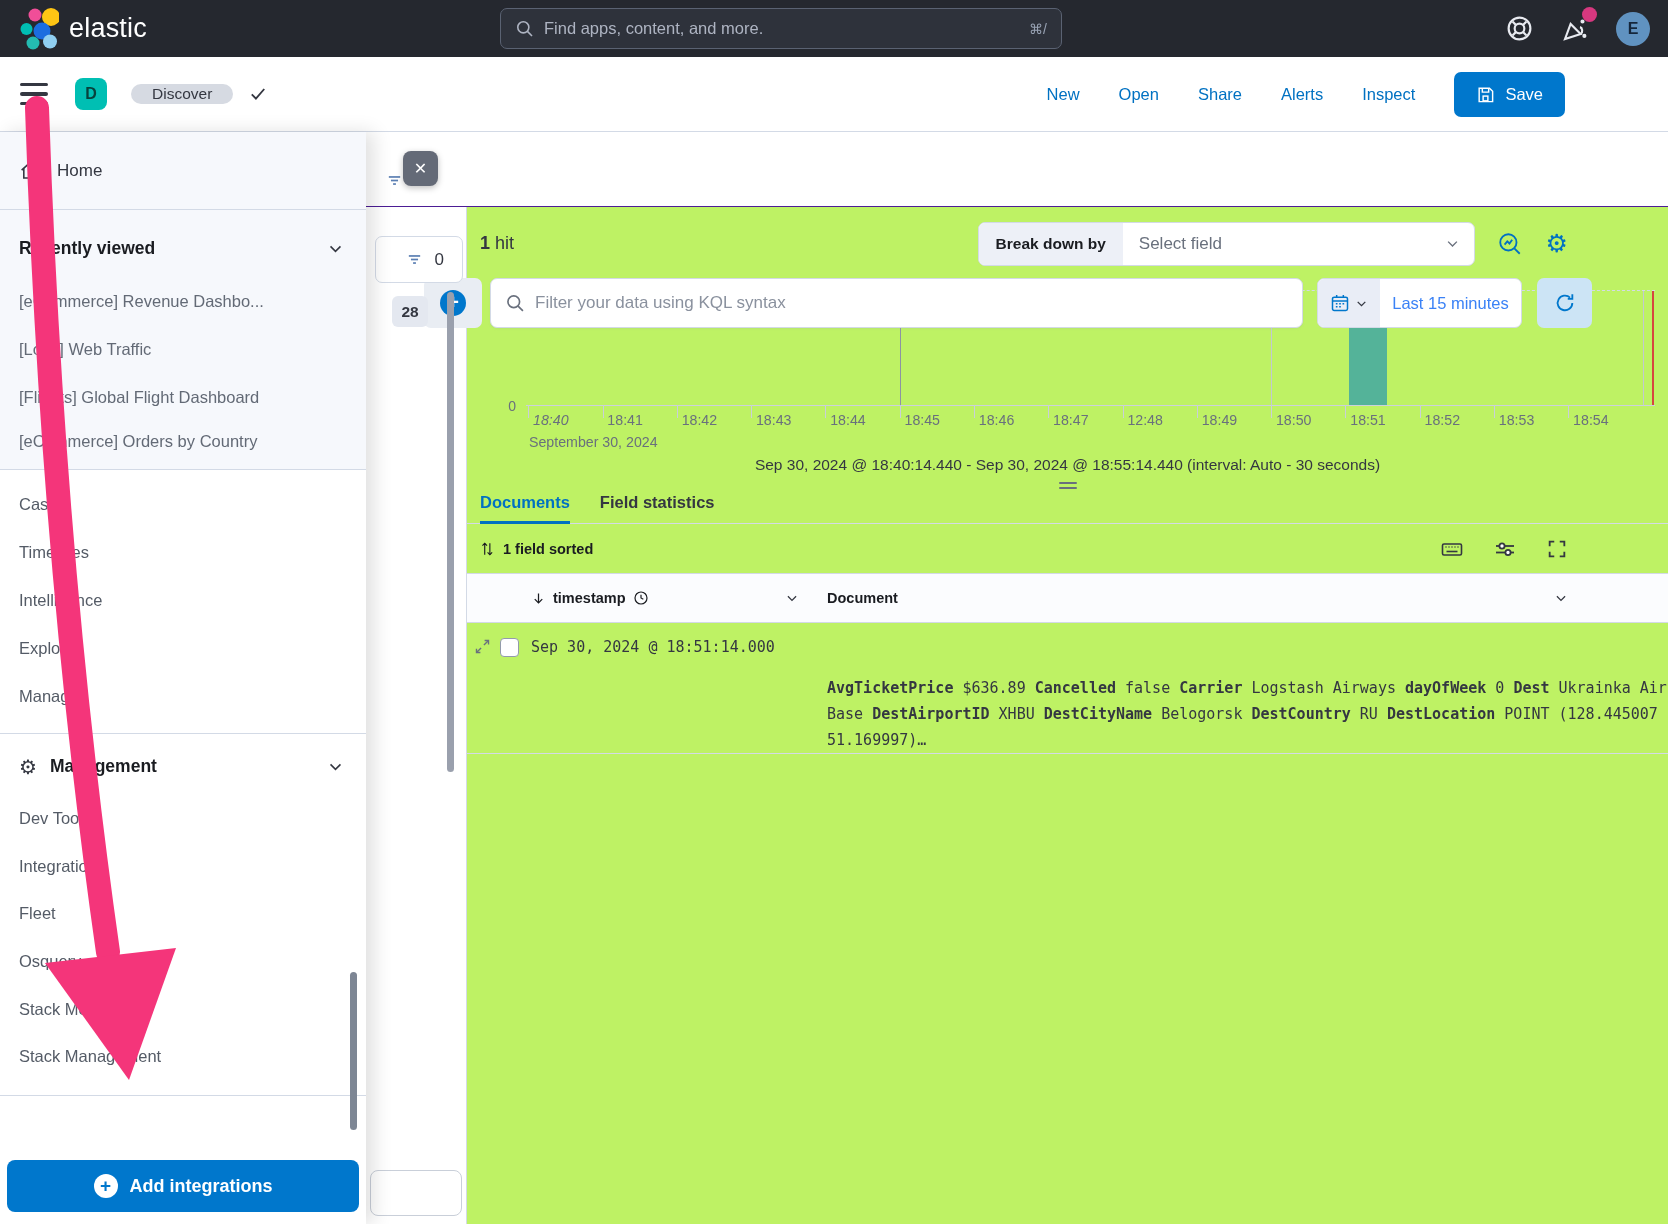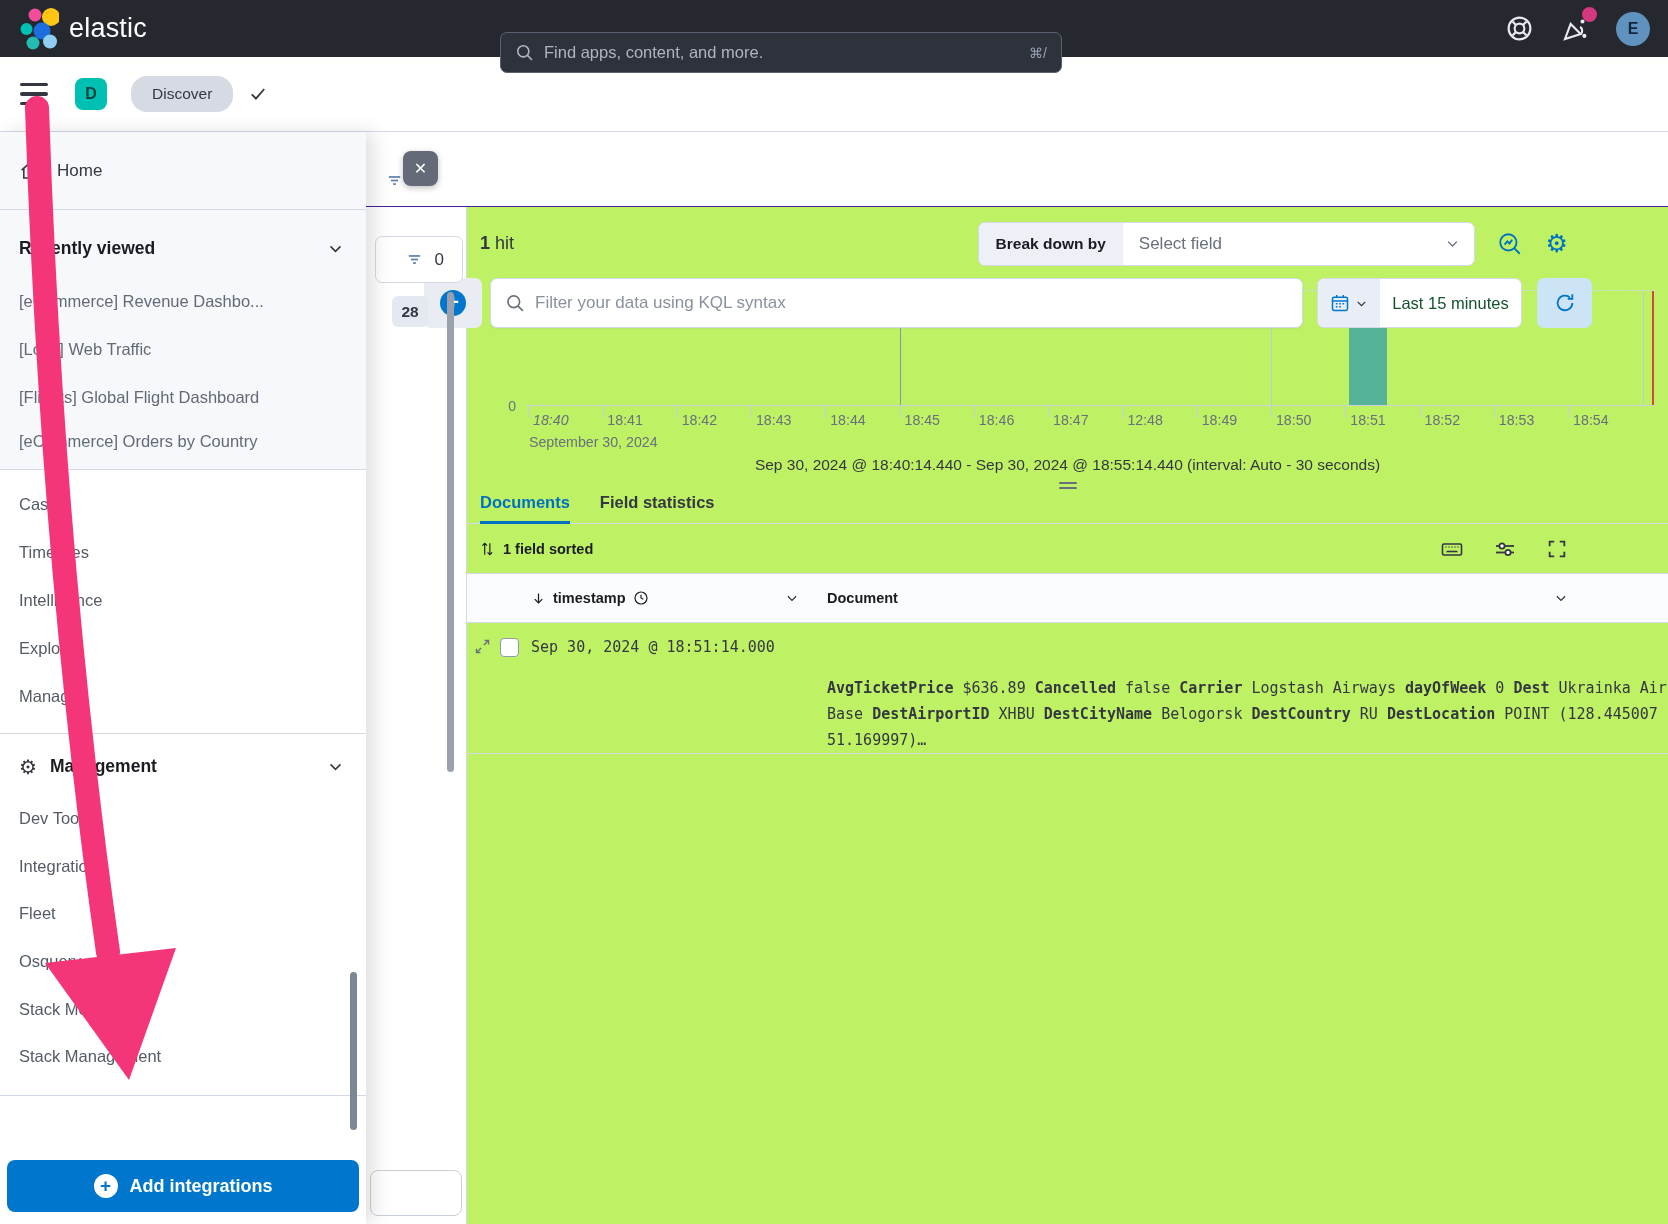--- a/index.html
+++ b/index.html
@@ -7,41 +7,41 @@
     font-family:"Liberation Sans", sans-serif; color:#343741; }
   svg { display:block; }
 
   
   .top-header { position:absolute; left:0; top:0; width:1668px; height:57px;
     background:#25282F; display:flex; align-items:center; z-index:30; }
   .brand { display:flex; align-items:center; gap:10px; padding-left:13px; }
   .brand-name { color:#fff; font-size:27px; font-weight:500; letter-spacing:.2px; }
   .hdr-search { position:absolute; left:500px; top:8px; width:562px; height:41px;
     background:#2E323B; border:1px solid #5A6272; border-radius:7px;
-    display:flex; align-items:center; padding:0 14px; gap:10px;margin-top:24px; }
+    display:flex; align-items:center; padding:0 14px; gap:10px; }
   .hdr-search input { flex:1; background:transparent; border:none; outline:none;
     color:#D3DAE6; font-size:16.5px; font-family:"Liberation Sans",sans-serif; }
   .hdr-search input::placeholder { color:#AEB4C2; }
   .hdr-shortcut { color:#98A2B3; font-size:14px; }
   .hdr-right { position:absolute; right:18px; top:0; height:57px; display:flex; align-items:center; gap:26px; }
   .news-wrap { position:relative; }
   .news-dot { position:absolute; right:-7px; top:-7px; width:15px; height:15px; border-radius:50%;
     background:#D6387F; }
   .avatar { width:34px; height:34px; border-radius:50%; background:#6092C0; color:#15263A;
     display:flex; align-items:center; justify-content:center; font-weight:bold; font-size:16px; }
 
   
   .toolbar { position:absolute; left:0; top:57px; width:1668px; height:75px; background:#fff;
     border-bottom:1px solid #D3DAE6; display:flex; align-items:center; z-index:20; }
   .hamburger { margin-left:20px; width:28px; height:26px; display:flex; flex-direction:column;
     justify-content:space-between; padding:2px 0; cursor:pointer; }
   .hamburger i { display:block; height:3.4px; background:#343741; border-radius:2px; }
   .app-badge { margin-left:27px; width:32px; height:32px; border-radius:8px; background:#00BFB3;
     color:#07423C; font-weight:bold; font-size:16px; display:flex; align-items:center; justify-content:center; }
-  .crumb-pill { margin-left:24px; height:36px; padding:0 21px; background:#D6DAE2; border-radius:16px;
+  .crumb-pill { margin-left:24px; height:20px; padding:0 21px; background:#D6DAE2; border-radius:16px;
     display:flex; align-items:center; font-size:15.5px; font-weight:500; color:#343741; }
   .crumb-check { margin-left:15px; }
   .tb-right { margin-left:auto; display:flex; align-items:center; gap:39px; padding-right:103px; }
   .tb-link { color:#0071C2; font-size:16.5px; font-weight:500; text-decoration:none; cursor:pointer; }
   .save-btn { height:45px; padding:0 22px; background:#0077CC; border:none; border-radius:7px;
     color:#fff; font-size:16.5px; font-weight:500; display:flex; align-items:center; gap:10px;
     cursor:pointer; font-family:"Liberation Sans",sans-serif; }
 
   
   .filter-row { position:absolute; left:0; top:132px; width:1668px; height:75px; background:#fff;
@@ -54,21 +54,21 @@
     border:1px solid #D3DAE6; border-radius:7px; display:flex; align-items:center; padding:0 14px; gap:10px;
     box-shadow:0 1px 2px rgba(152,162,179,.15); }
   .kql-box input { flex:1; border:none; outline:none; font-size:17px; color:#343741;
     font-family:"Liberation Sans",sans-serif; }
   .kql-box input::placeholder { color:#8A919E; }
   .datepicker { position:absolute; left:1317px; top:146px; width:205px; height:50px;
     border:1px solid #D3DAE6; border-radius:7px; background:#fff; display:flex; overflow:hidden; }
   .dp-left { width:62px; background:#E9EDF6; display:flex; align-items:center; justify-content:center;
     gap:5px; cursor:pointer; }
   .dp-label { flex:1; display:flex; align-items:center; justify-content:center; font-size:16.5px;
-    color:#14532d; cursor:pointer; }
+    color:#3b82f6; cursor:pointer; }
   .refresh-btn { position:absolute; left:1537px; top:146px; width:55px; height:50px;
     background:#CCE4F5; border:none; border-radius:7px; display:flex; align-items:center;
     justify-content:center; cursor:pointer; }
 
   
   .close-x { position:absolute; left:403px; top:151px; width:35px; height:35px; background:#646A77;
     border-radius:8px; color:#fff; font-size:16px; display:flex; align-items:center; justify-content:center;
     box-shadow:0 2px 6px rgba(0,0,0,.25); z-index:6; cursor:pointer; }
   .frag-filter-ico { position:absolute; left:386px; top:172px; z-index:5; }
   .fieldfilter-box { position:absolute; left:375px; top:236px; width:88px; height:47px; background:#fff;
@@ -230,20 +230,35 @@
       <i></i>
       <i></i>
     </div>
   <div class="app-badge">D</div>
   <div class="crumb-pill">Discover</div>
   <span class="crumb-check">
     <svg width="20" height="20" viewBox="0 0 24 24" fill="none" stroke="#343741" stroke-width="2.2">
       <polyline points="4.5 12.5 9.5 17.5 19.5 6"></polyline>
     </svg>
   </span>
+  <div class="tb-right">
+    <a class="tb-link">New</a>
+    <a class="tb-link">Open</a>
+    <a class="tb-link">Share</a>
+    <a class="tb-link">Alerts</a>
+    <a class="tb-link">Inspect</a>
+    <button class="save-btn">
+      <svg width="19" height="19" viewBox="0 0 24 24" fill="none" stroke="#fff" stroke-width="1.8">
+        <path d="M4 4 h13 l4 4 v13 h-17 z"></path>
+        <path d="M8 4 v5 h8 v-5"></path>
+        <rect x="9" y="14" width="6" height="6"></rect>
+      </svg>
+      <span>Save</span>
+    </button>
+  </div>
 </div>
 
 <div class="filter-row">
   <div class="addfilter-box">
     <span class="plus-circle">+</span>
   </div>
   <div class="kql-box">
     <svg width="20" height="20" viewBox="0 0 24 24" fill="none" stroke="#69707D" stroke-width="2">
       <circle cx="10.5" cy="10.5" r="7"></circle>
         <line x1="15.7" y1="15.7" x2="21.5" y2="21.5"></line>

